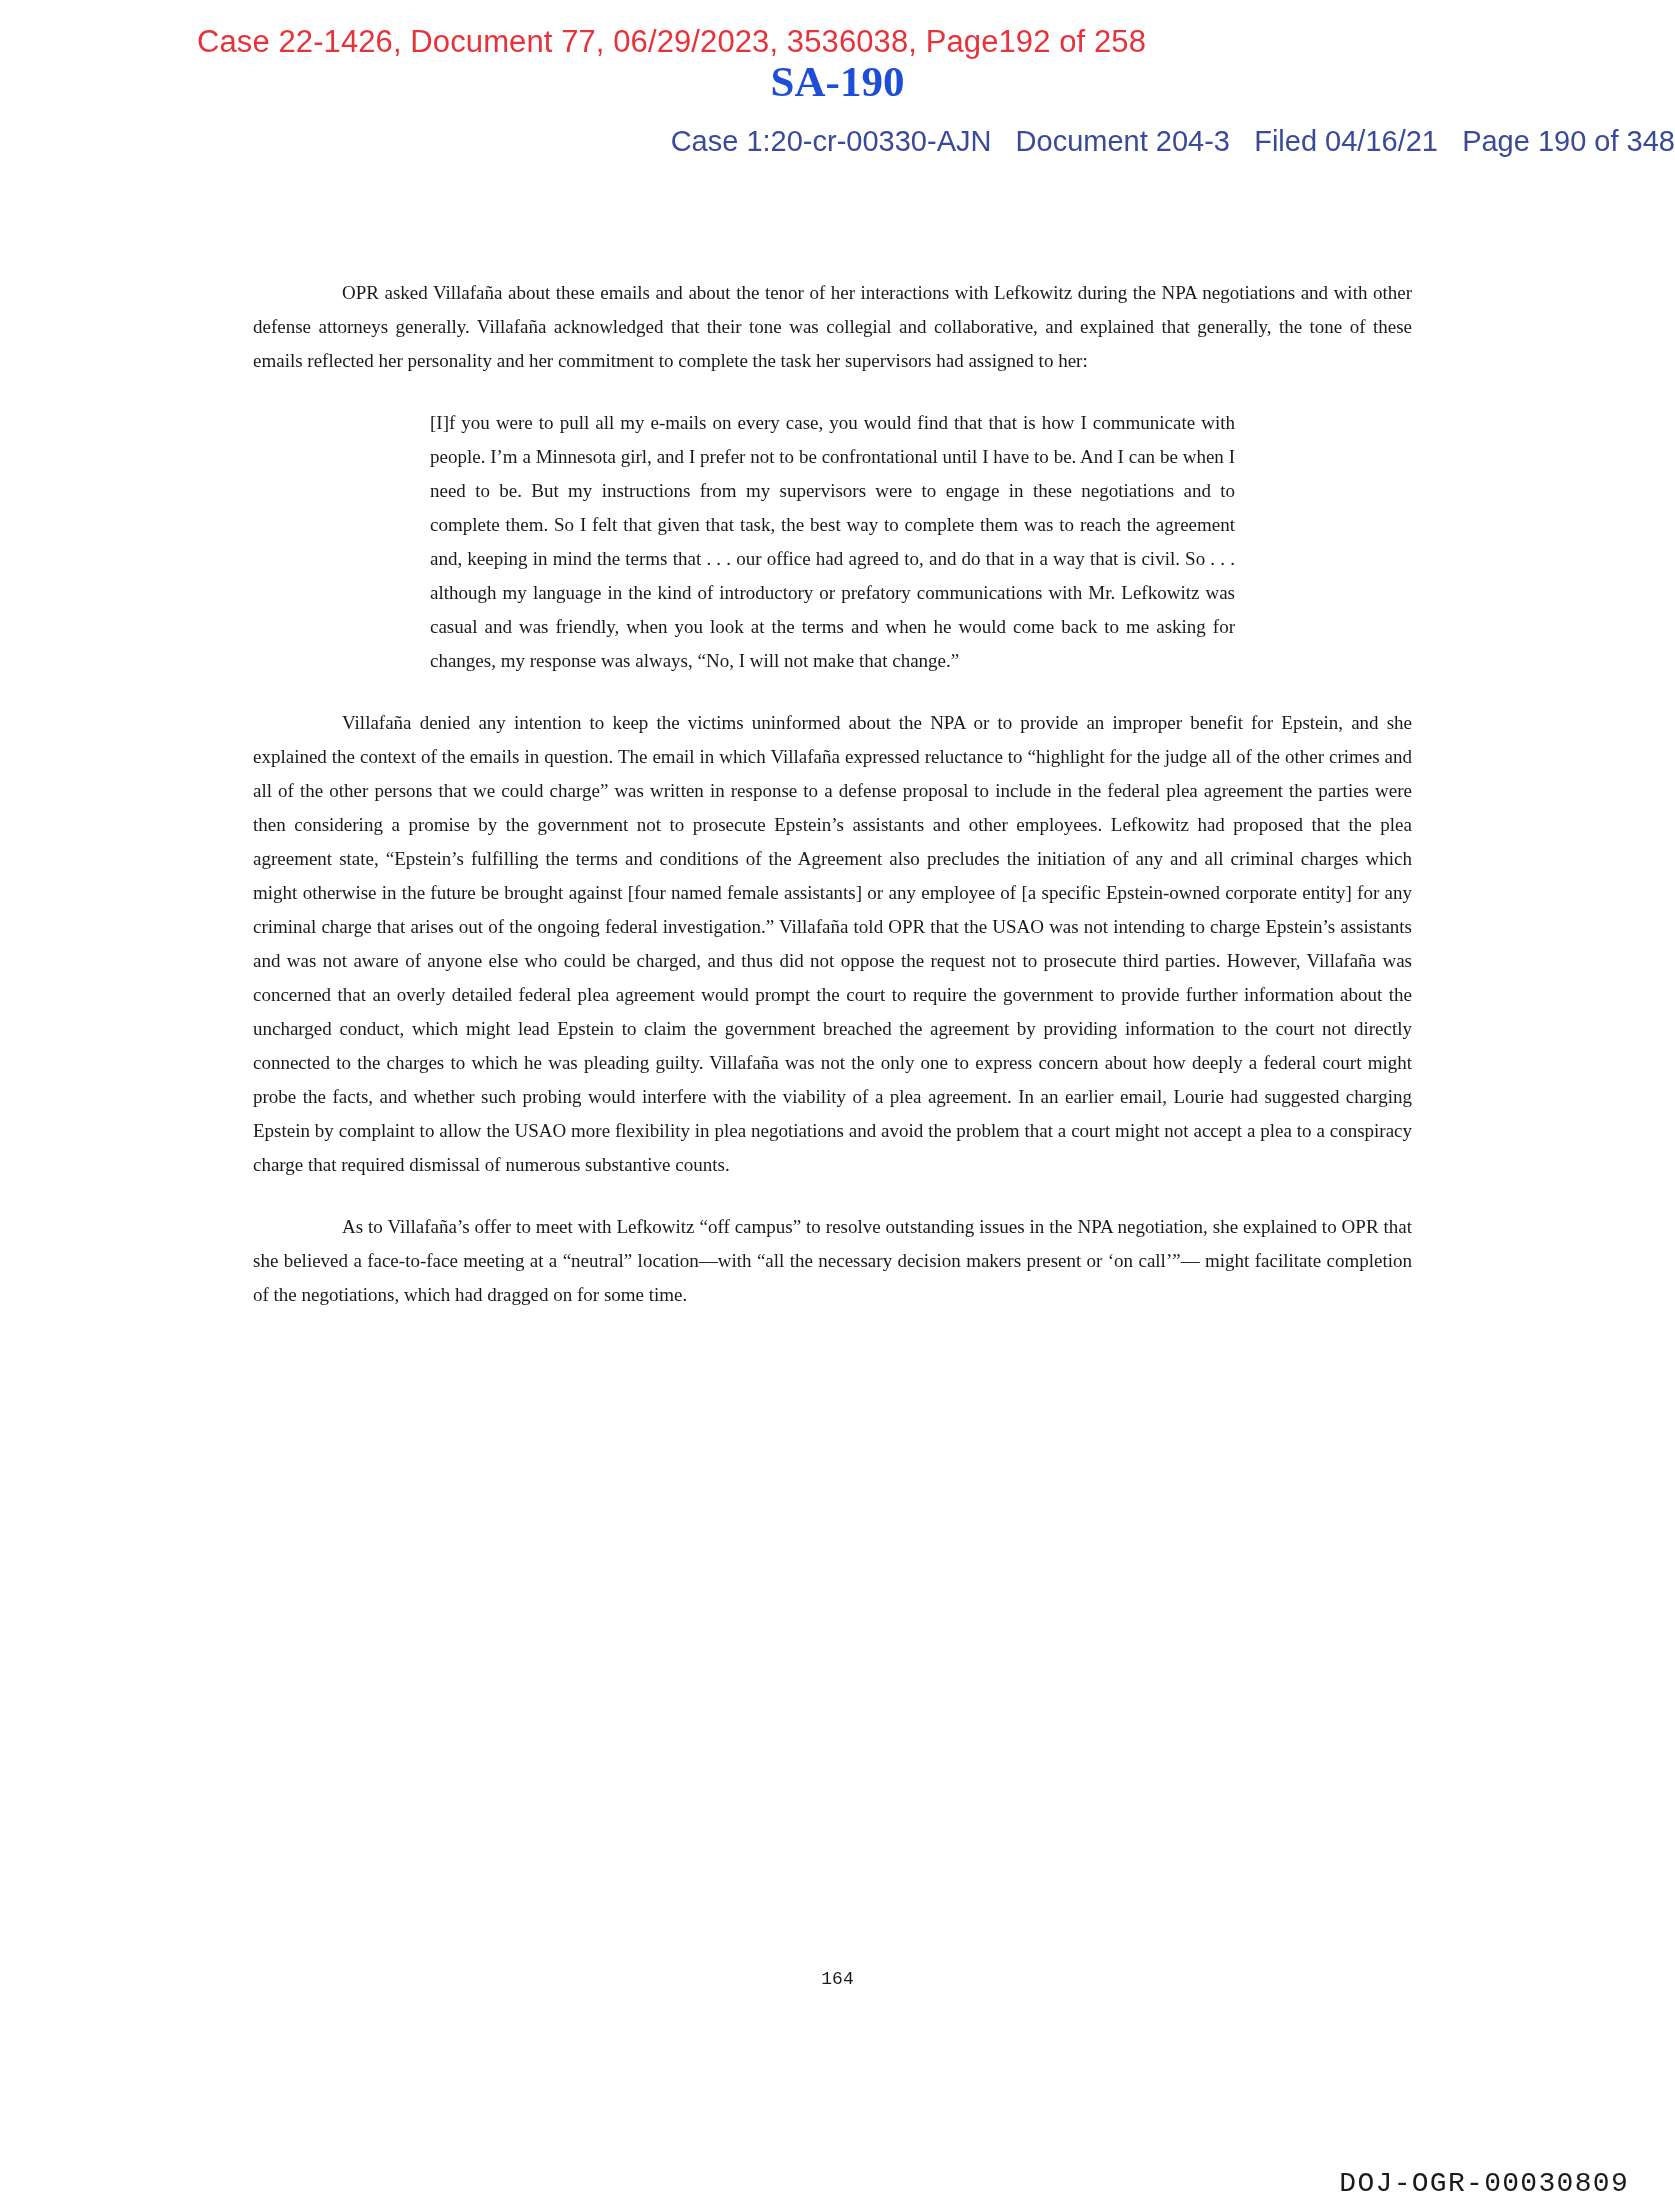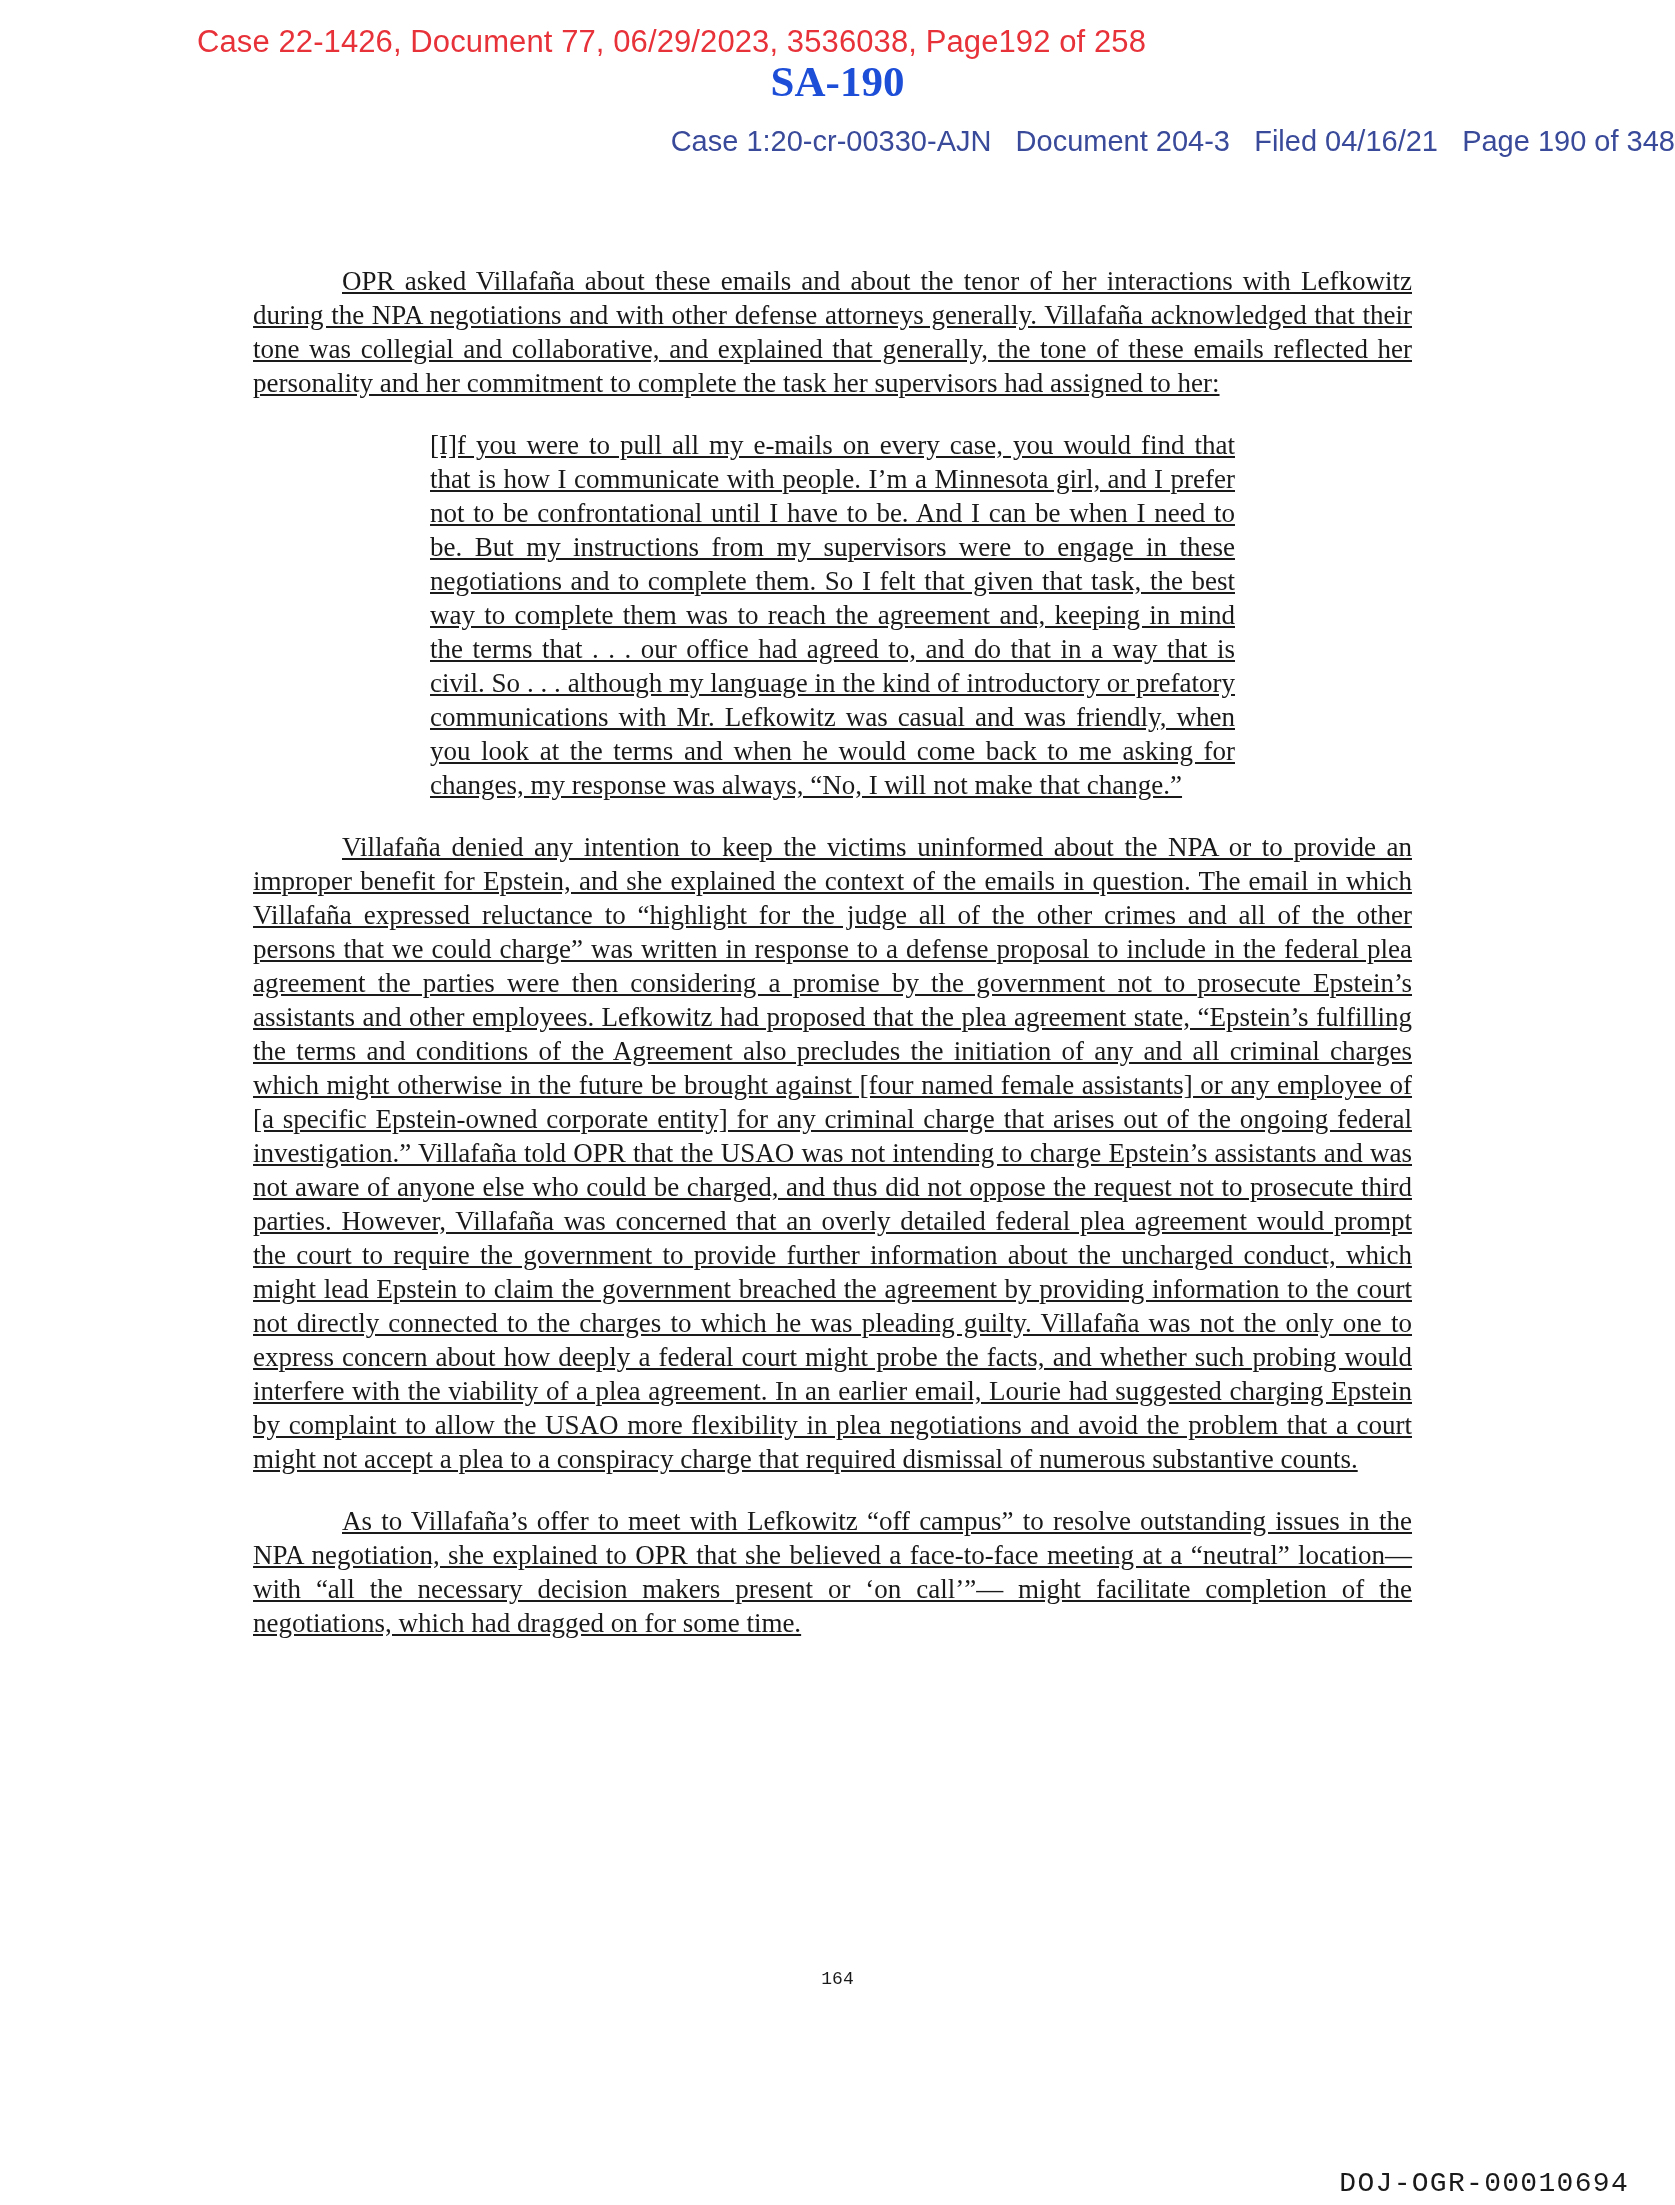--- a/index.html
+++ b/index.html
@@ -46,27 +46,26 @@
       width: 1675px;
       text-align: right;
       font-family: "Liberation Sans", "DejaVu Sans", sans-serif;
       font-size: 29px;
       color: #3a4a9a;
       line-height: 1;
       white-space: pre;
     }
     .content {
       position: absolute;
-      top: 264px;
+      top: 276px;
       left: 253px;
       width: 1159px;
-      font-size: 27px;
+      font-size: 19px;
       line-height: 34px;
       text-align: justify;
-      text-decoration: underline;
     }
     .para {
       margin: 0 0 28px 0;
       text-indent: 89px;
     }
     .blockquote {
       margin: 0 0 28px 0;
       padding: 0 177px 0 177px;
       text-indent: 0;
       text-align: justify;
@@ -99,14 +98,14 @@
 <div class="stamp-district" style="color: rgb(58, 74, 154);">Case 1:20-cr-00330-AJN   Document 204-3   Filed 04/16/21   Page 190 of 348</div>
 
 <div class="content">
   <p class="para">OPR asked Villafaña about these emails and about the tenor of her interactions with Lefkowitz during the NPA negotiations and with other defense attorneys generally.  Villafaña acknowledged that their tone was collegial and collaborative, and explained that generally, the tone of these emails reflected her personality and her commitment to complete the task her supervisors had assigned to her:</p>
   <p class="blockquote">[I]f you were to pull all my e-mails on every case, you would find that that is how I communicate with people.  I’m a Minnesota girl, and I prefer not to be confrontational until I have to be.  And I can be when I need to be.  But my instructions from my supervisors were to engage in these negotiations and to complete them.  So I felt that given that task, the best way to complete them was to reach the agreement and, keeping in mind the terms that . . . our office had agreed to, and do that in a way that is civil.  So . . . although my language in the kind of introductory or prefatory communications with Mr. Lefkowitz was casual and was friendly, when you look at the terms and when he would come back to me asking for changes, my response was always, “No, I will not make that change.”</p>
   <p class="para">Villafaña denied any intention to keep the victims uninformed about the NPA or to provide an improper benefit for Epstein, and she explained the context of the emails in question.  The email in which Villafaña expressed reluctance to “highlight for the judge all of the other crimes and all of the other persons that we could charge” was written in response to a defense proposal to include in the federal plea agreement the parties were then considering a promise by the government not to prosecute Epstein’s assistants and other employees.  Lefkowitz had proposed that the plea agreement state, “Epstein’s fulfilling the terms and conditions of the Agreement also precludes the initiation of any and all criminal charges which might otherwise in the future be brought against [four named female assistants] or any employee of [a specific Epstein-owned corporate entity] for any criminal charge that arises out of the ongoing federal investigation.”  Villafaña told OPR that the USAO was not intending to charge Epstein’s assistants and was not aware of anyone else who could be charged, and thus did not oppose the request not to prosecute third parties.  However, Villafaña was concerned that an overly detailed federal plea agreement would prompt the court to require the government to provide further information about the uncharged conduct, which might lead Epstein to claim the government breached the agreement by providing information to the court not directly connected to the charges to which he was pleading guilty.  Villafaña was not the only one to express concern about how deeply a federal court might probe the facts, and whether such probing would interfere with the viability of a plea agreement.  In an earlier email, Lourie had suggested charging Epstein by complaint to allow the USAO more flexibility in plea negotiations and avoid the problem that a court might not accept a plea to a conspiracy charge that required dismissal of numerous substantive counts.</p>
   <p class="para">As to Villafaña’s offer to meet with Lefkowitz “off campus” to resolve outstanding issues in the NPA negotiation, she explained to OPR that she believed a face-to-face meeting at a “neutral” location—with “all the necessary decision makers present or ‘on call’”— might facilitate completion of the negotiations, which had dragged on for some time.</p>
 </div>
 
 <div class="page-number">164</div>
-<div class="bates">DOJ-OGR-00010694</div>
+<div class="bates">DOJ-OGR-00030809</div>
 
 
 </body></html>

